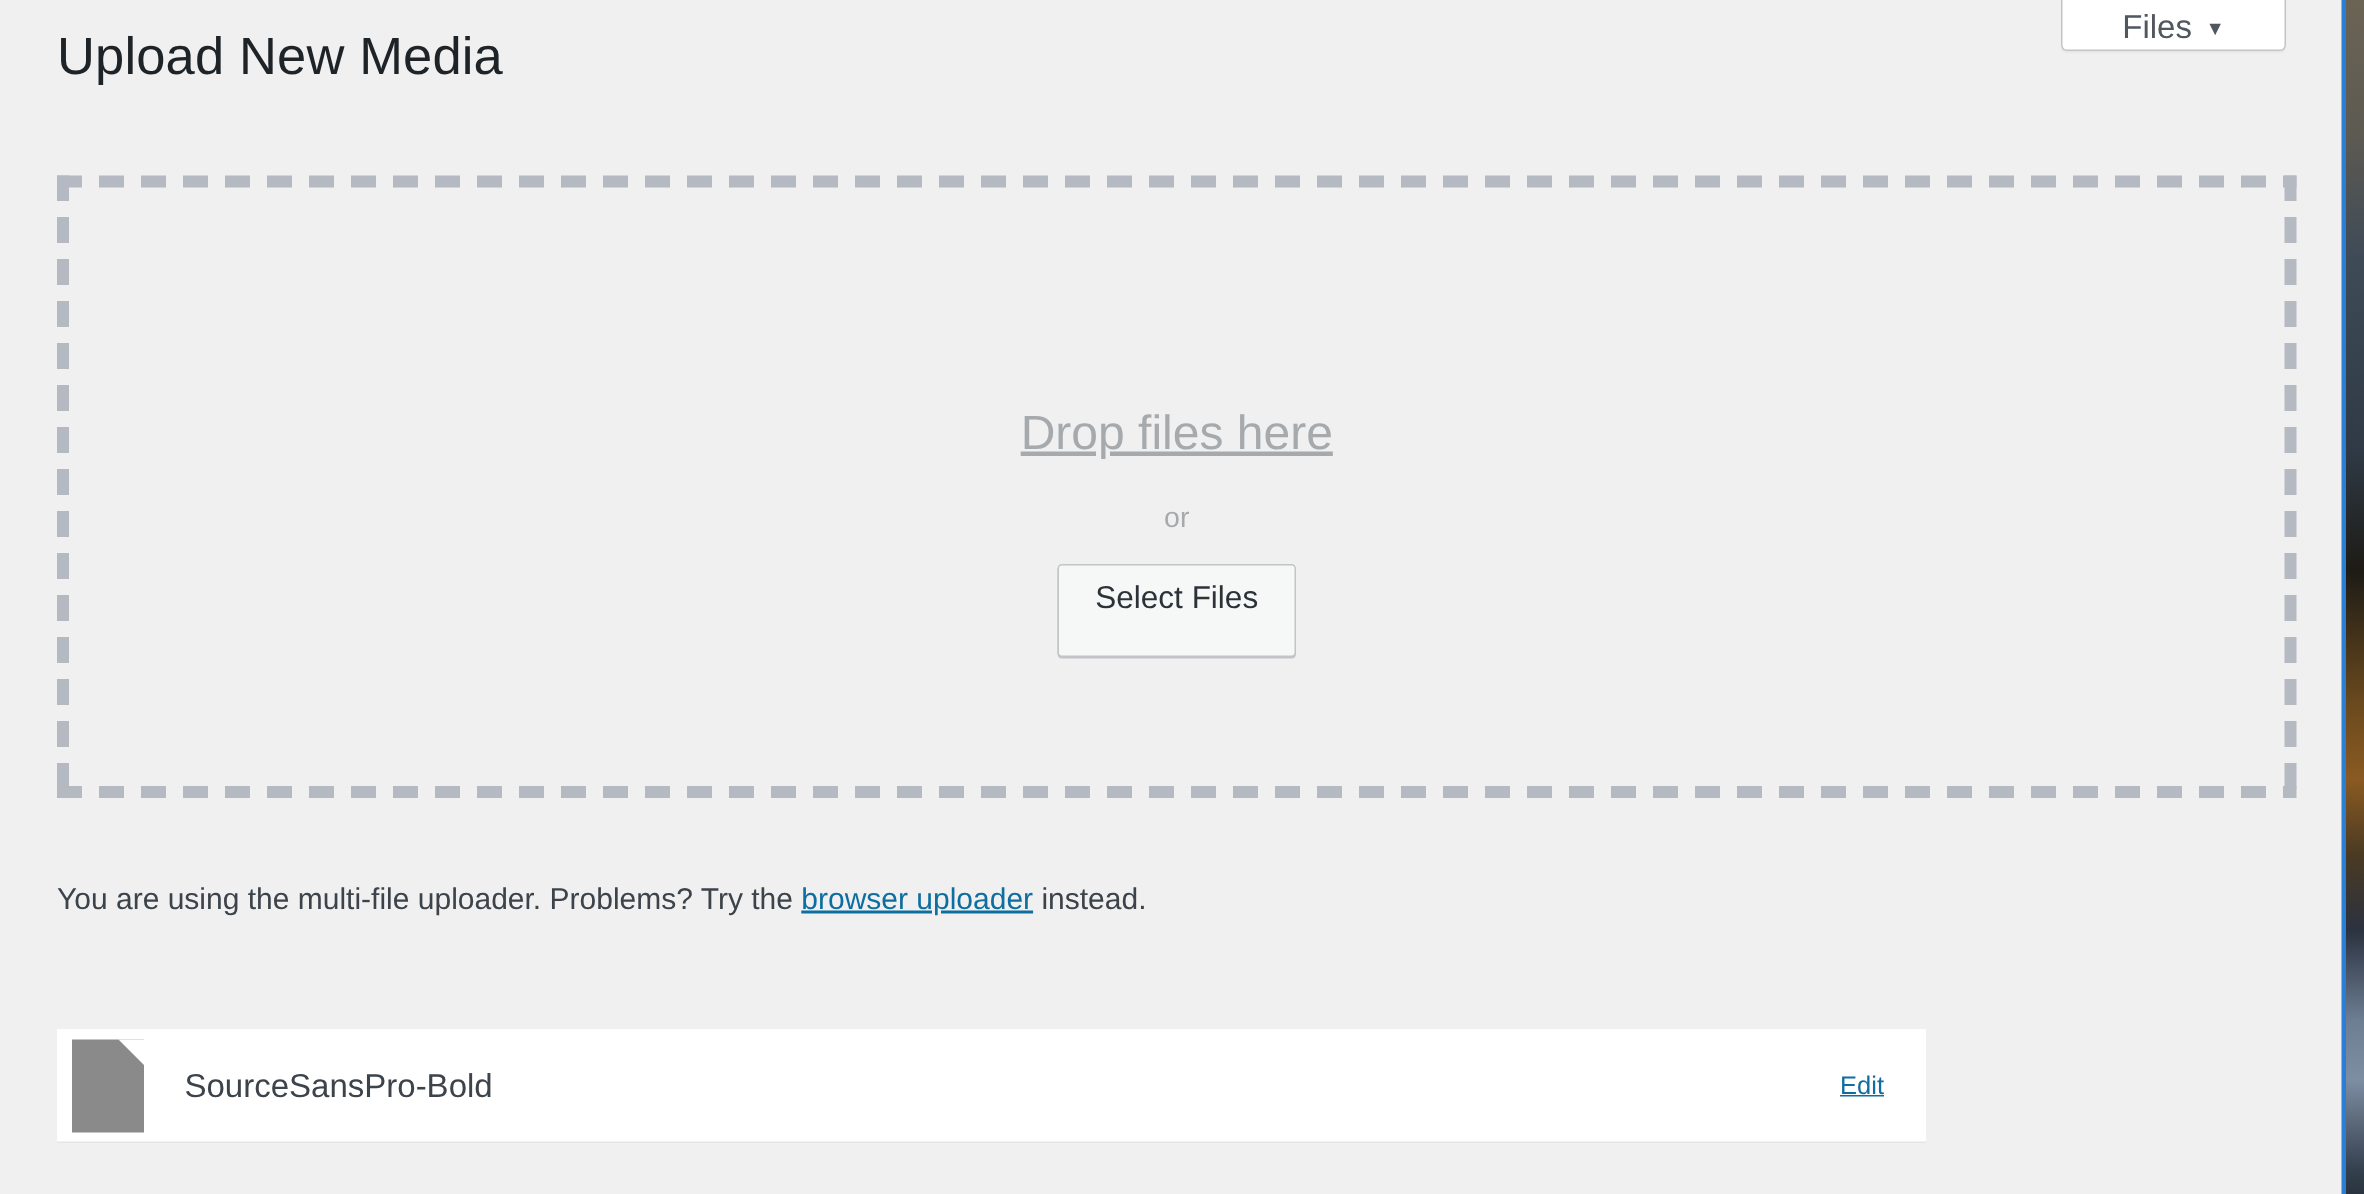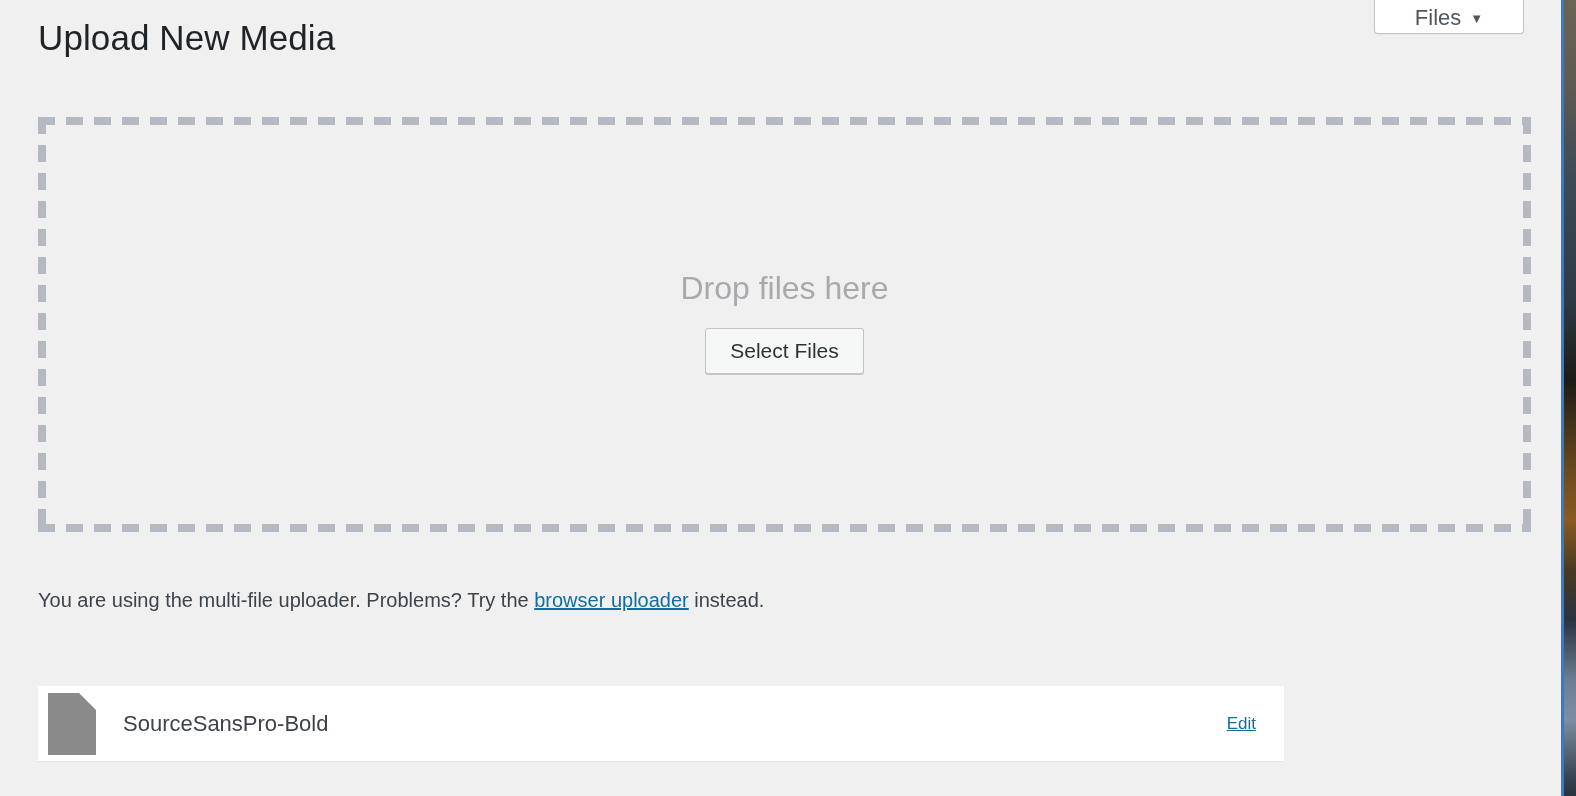--- a/index.html
+++ b/index.html
@@ -124,31 +124,32 @@
     left: 0;
     right: 0;
     top: 152px;
     text-align: center;
   }
   #drop-files-text {
     font-size: 32px;
     color: #a7aaad;
     line-height: 1.2;
     font-weight: 400;
+    text-decoration: underline;
   }
   #or-text {
     font-size: 19px;
     color: #a7aaad;
     margin-top: 29px;
     line-height: 1;
   }
   #select-files-button {
     display: inline-block;
     margin-top: 21px;
-    padding: 11px 24px 12px 24px;
+    padding: 11px 24px 28px 24px;
     font-family: "Liberation Sans", sans-serif;
     font-size: 21px;
     line-height: 1;
     color: #2c3338;
     background: #f6f7f7;
     border: 1px solid #c3c4c7;
     border-radius: 3px;
     box-shadow: 0 1px 0 #c3c4c7;
     cursor: pointer;
   }
@@ -239,20 +240,21 @@
       <span>Files</span>
       <span class="caret">▼</span>
     </span>
   </div>
 
   <h1 id="page-title">Upload New Media</h1>
 
   <div id="drop-zone">
     <div id="drop-zone-inner">
       <div id="drop-files-text">Drop files here</div>
+      <div id="or-text">or</div>
       <button id="select-files-button">Select Files</button>
     </div>
   </div>
 
   <p id="uploader-note"><span>You are using the multi-file uploader. Problems? Try the </span><a id="browser-uploader-link" href="#">browser uploader</a><span> instead.</span></p>
 
 
   <div id="media-items">
     <div class="media-item">
       <span class="media-icon"></span>

